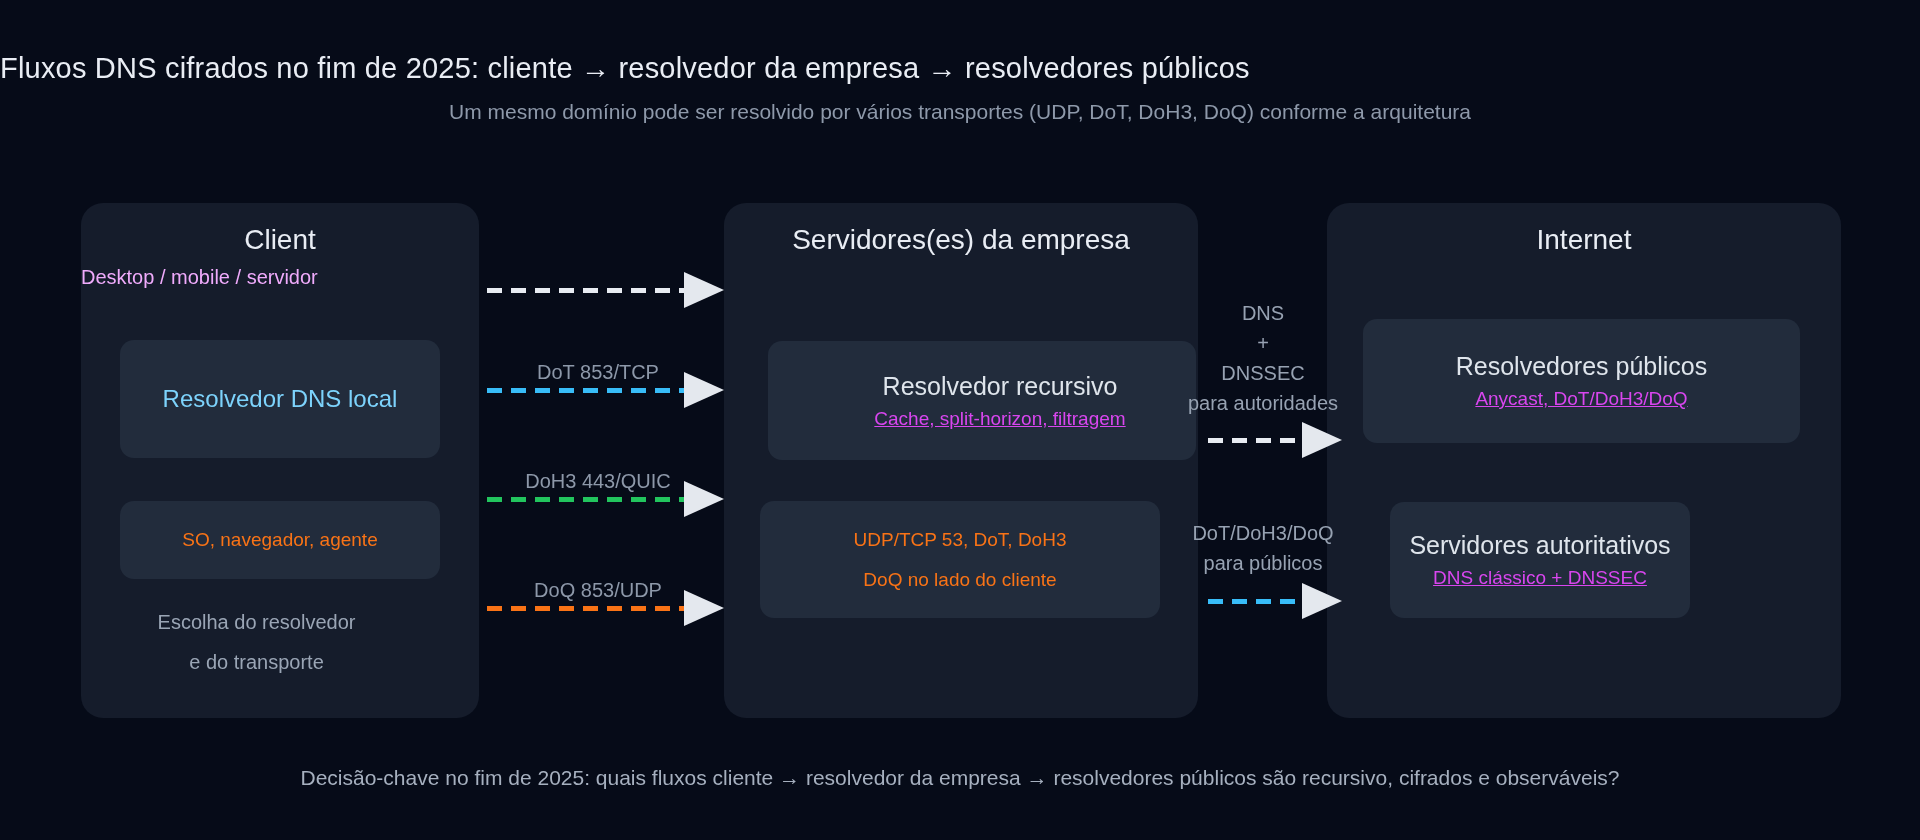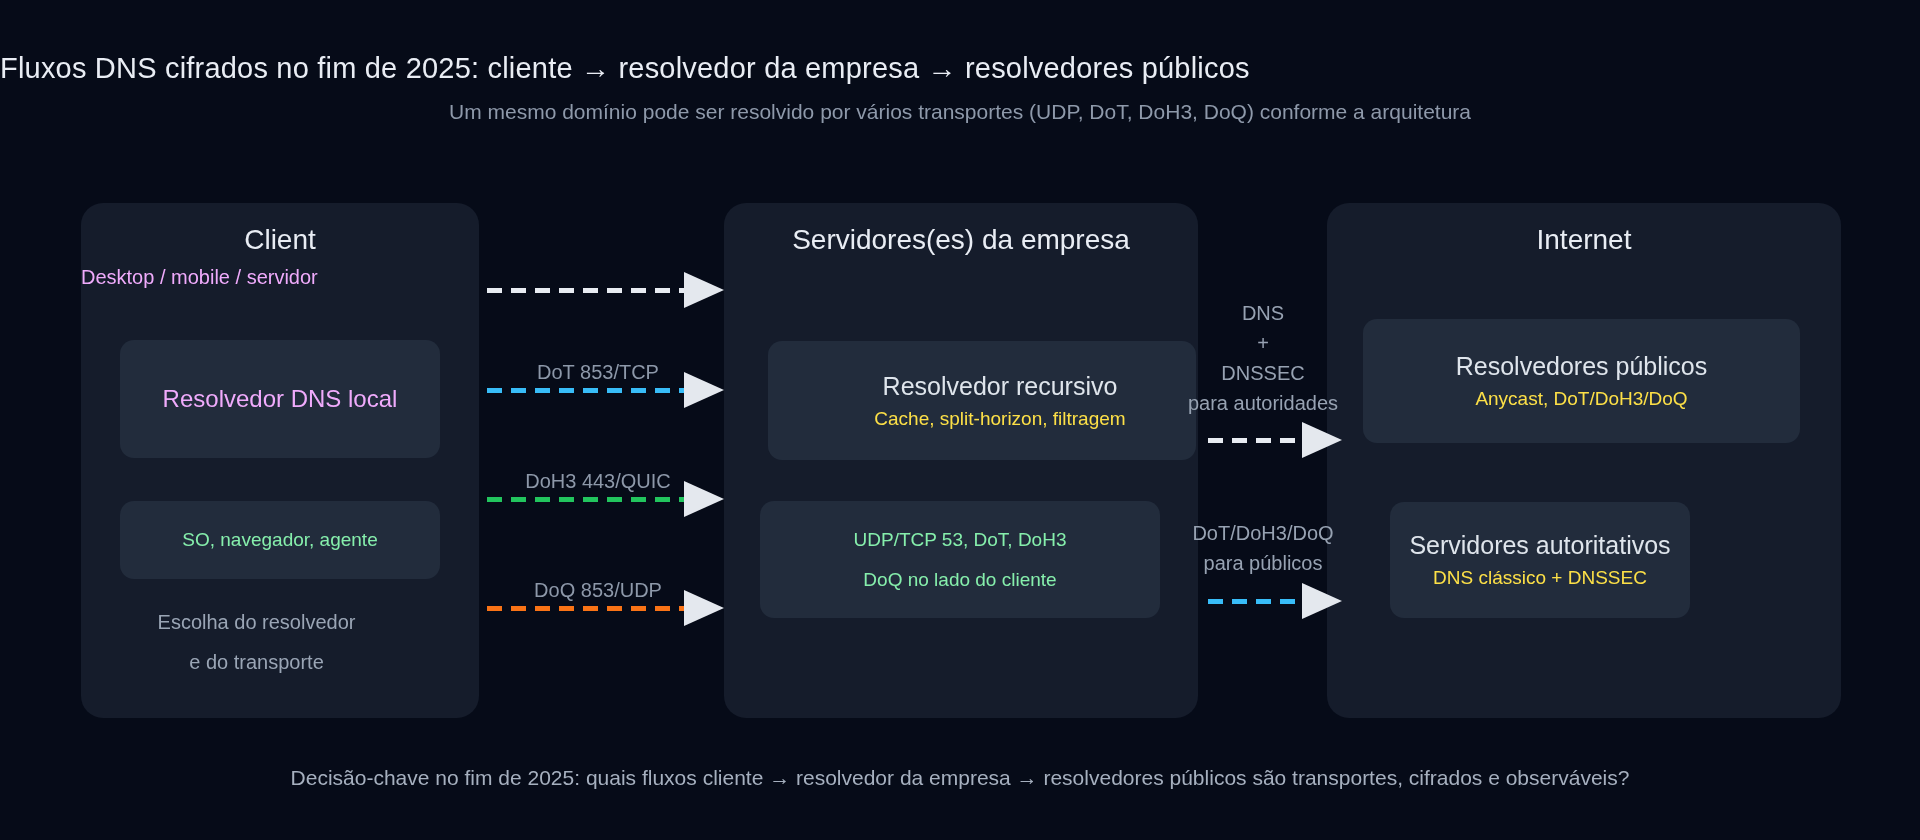--- a/index.html
+++ b/index.html
@@ -41,23 +41,23 @@
     position:absolute;top:60px;left:0;width:100%;
     text-align:left;font-size:20px;line-height:28px;
     font-weight:400;color:#f0abfc;
   }
   .inner-box{
     position:absolute;background:#222c3c;border-radius:14px;
     display:flex;flex-direction:column;align-items:center;justify-content:center;
     text-align:center;
   }
   .inner-title{font-size:25px;line-height:36px;font-weight:500;color:#dfe5ec;}
-  .inner-sub{font-size:19px;line-height:30px;font-weight:400;color:#fde047;}
-  .inner-gray{font-size:19px;line-height:40px;font-weight:400;color:#86efac;}
-  .big-two-line{font-size:24px;line-height:40px;font-weight:500;color:#f0abfc;max-width:245px;}
+  .inner-sub{font-size:19px;line-height:30px;font-weight:400;color:#d946ef;text-decoration:underline;}
+  .inner-gray{font-size:19px;line-height:40px;font-weight:400;color:#f97316;}
+  .big-two-line{font-size:24px;line-height:40px;font-weight:500;color:#7dd3fc;max-width:245px;}
   .note{
     position:absolute;top:602px;left:81px;width:351px;
     text-align:center;font-size:20px;line-height:40px;
     font-weight:400;color:#9aa5b5;
   }
   .dashline{
     position:absolute;height:5px;
     background:repeating-linear-gradient(90deg,var(--c) 0 15px,transparent 15px 24px);
   }
   .arrowhead{
@@ -154,15 +154,15 @@
   <div class="dashline ra" style="top: 438px; --c: #e8ecf2;"></div>
   <div class="arrowhead rh" style="top:422px;"></div>
 
   <div class="blabel rl" style="top:518px;">
     <div>DoT/DoH3/DoQ</div>
     <div>para públicos</div>
   </div>
   <div class="dashline ra" style="top: 599px; --c: #38bdf8;"></div>
   <div class="arrowhead rh" style="top:583px;"></div>
 
-  <div class="footer">Decisão-chave no fim de 2025: quais fluxos cliente → resolvedor da empresa → resolvedores públicos são transportes, cifrados e observáveis?</div>
+  <div class="footer">Decisão-chave no fim de 2025: quais fluxos cliente → resolvedor da empresa → resolvedores públicos são recursivo, cifrados e observáveis?</div>
 
 </div>
 
 </body></html>

